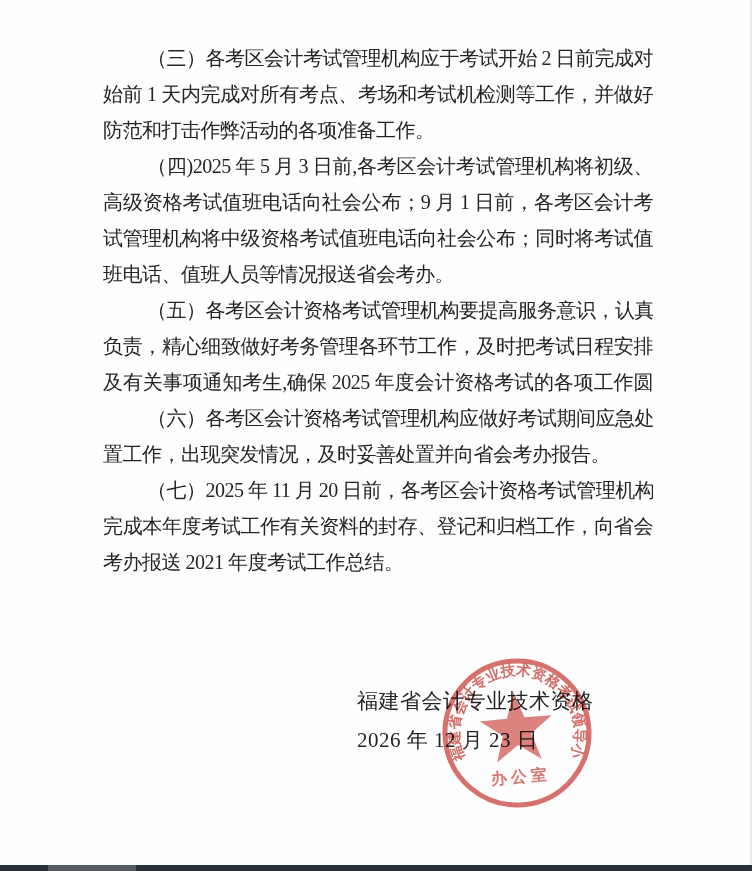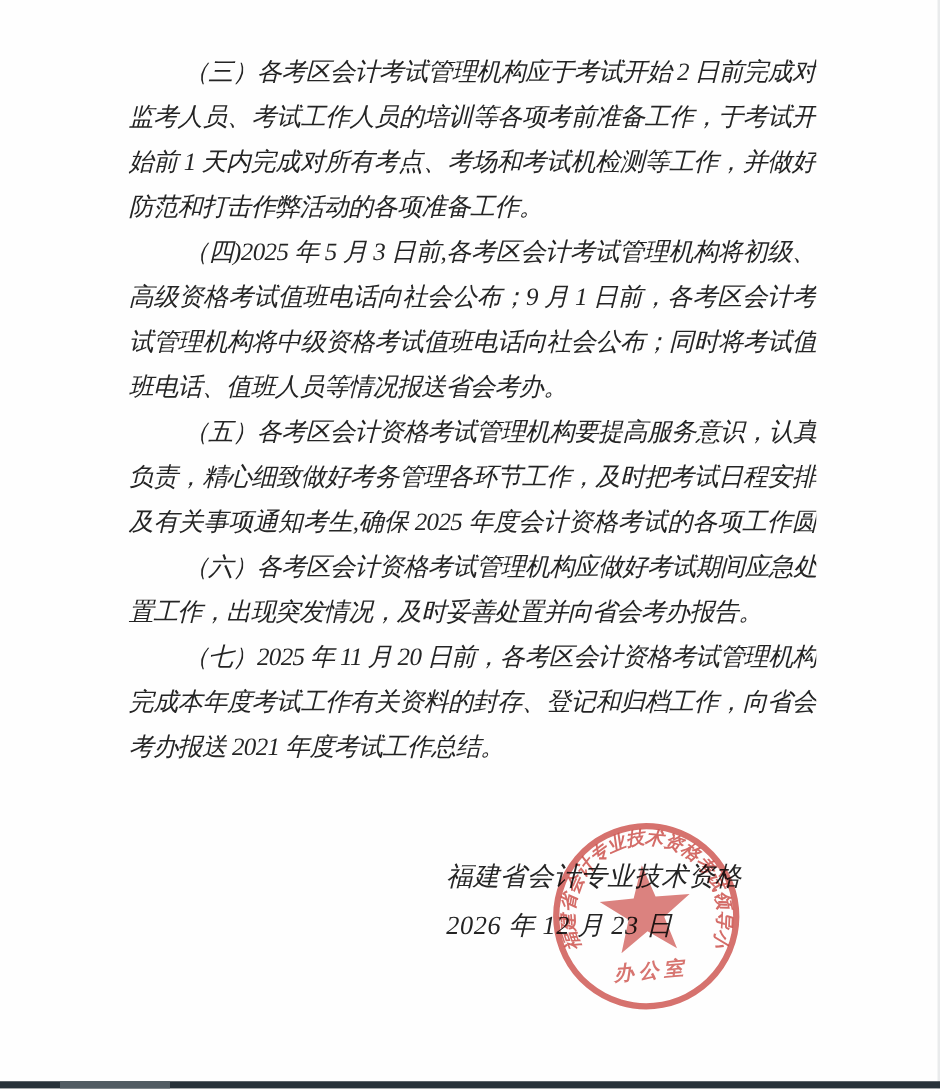--- a/index.html
+++ b/index.html
@@ -7,21 +7,20 @@
     padding: 0;
     background: #ffffff;
   }
   .stage {
     position: relative;
     width: 752px;
     height: 871px;
     background: #fefefe;
     overflow: hidden;
     font-family: "Liberation Serif", "DejaVu Serif", serif;
-    font-style: italic;
   }
   
   .right-edge {
     position: absolute;
     top: 0;
     right: 0;
     width: 2px;
     height: 871px;
     background: #e9ebec;
   }
@@ -93,21 +92,20 @@
 <body>
 
 <div class="stage" style="background: rgb(254, 254, 254);">
 
   <div class="right-edge"></div>
 
   <div class="body-text" style="color: rgb(36, 36, 36);">
 
     <div>
       <div class="bodyline indent">（三）各考区会计考试管理机构应于考试开始 2 日前完成对</div>
-      <div class="bodyline">监考人员、考试工作人员的培训等各项考前准备工作，于考试开</div>
       <div class="bodyline">始前 1 天内完成对所有考点、考场和考试机检测等工作，并做好</div>
       <div class="bodyline parend">防范和打击作弊活动的各项准备工作。</div>
     </div>
 
     <div>
       <div class="bodyline indent">（四)2025 年 5 月 3 日前,各考区会计考试管理机构将初级、</div>
       <div class="bodyline">高级资格考试值班电话向社会公布；9 月 1 日前，各考区会计考</div>
       <div class="bodyline">试管理机构将中级资格考试值班电话向社会公布；同时将考试值</div>
       <div class="bodyline parend">班电话、值班人员等情况报送省会考办。</div>
     </div>

